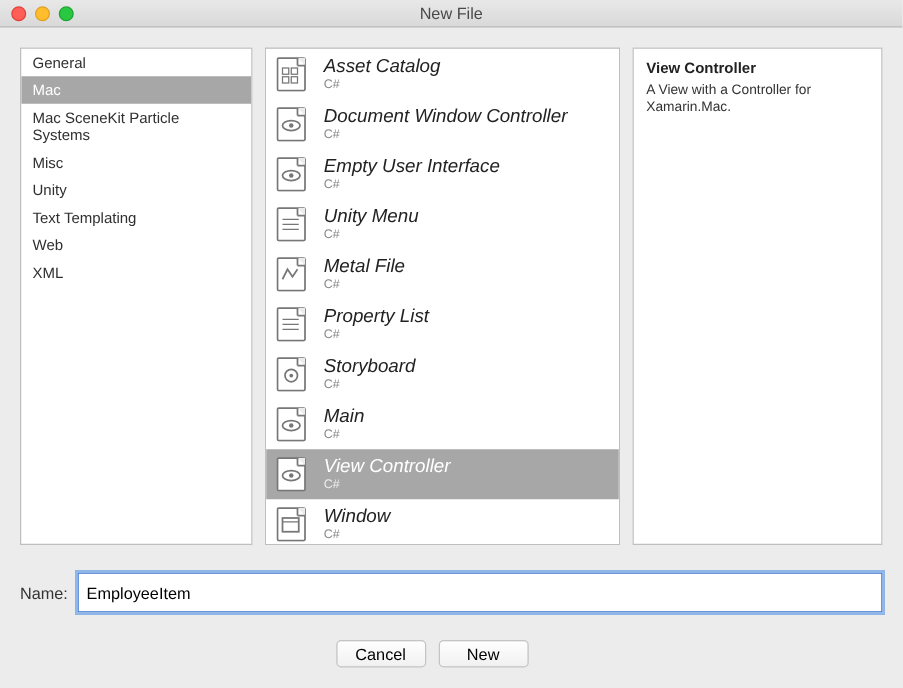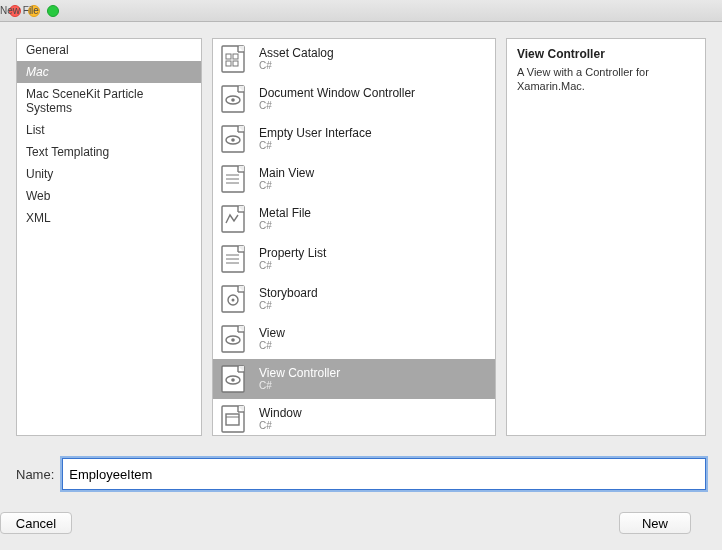--- a/index.html
+++ b/index.html
@@ -4,48 +4,48 @@
 <style>
 * { box-sizing: border-box; margin: 0; padding: 0; font-family: -apple-system, "Helvetica Neue", Arial, sans-serif; }
 body { width: 722px; height: 550px; background: #ececec; overflow: hidden; }
 
 .titlebar { height: 22px; background: linear-gradient(#e8e8e8,#d9d9d9); border-bottom: 1px solid #b7b7b7; display:flex; align-items:center; position:relative; }
 .traffic { display:flex; gap:7px; margin-left:9px; }
 .dot { width:12px; height:12px; border-radius:50%; }
 .dot.red{ background:#ff5f57;border:0.5px solid #e14038;}
 .dot.yellow{ background:#ffbd2e;border:0.5px solid #e1a11e;}
 .dot.green{ background:#28c940;border:0.5px solid #1ba531;}
-.title { position:absolute; width:100%; text-align:left; font-size:10px; color:#4a4a4a; pointer-events:none;}
+.title { position:absolute; width:100%; text-align:center; font-size:13px; color:#4a4a4a; pointer-events:none;}
 
 .content { padding: 16px 16px 4px 16px; display:flex; gap:10px; height: 418px;}
 .pane { background:#fff; border:1px solid #bfbfbf; overflow-y:auto; position:relative;}
 .pane.cat{ width:186px;}
 .pane.tpl{ flex:1;}
 .pane.desc{ width:200px; padding:8px 10px;}
 
 .cat-item{ font-size:12px; color:#303030; padding:4px 9px; cursor:default;}
-.cat-item.selected{ background:#a7a7a7; color:#fff;font-style:italic;}
+.cat-item.selected{ background:#a7a7a7; color:#fff;}
 
 .tpl-item{ display:flex; align-items:center; height:40px; border-bottom:0; padding:4px 8px; gap:10px; cursor:default;}
 .tpl-item.selected{ background:#a7a7a7;}
 .tpl-item.selected .tpl-name{color:#fff;}
 .tpl-item.selected .tpl-sub{color:#eee;}
 .tpl-icon{ width:28px; height:28px; flex-shrink:0;}
 .tpl-text{ display:flex; flex-direction:column; line-height:1.1;}
-.tpl-name{ font-size:12px; color:#222;}
+.tpl-name{ font-size:15px; color:#222;font-style:italic;}
 .tpl-sub{ font-size:10px; color:#888;}
 
 .desc-title{ font-size:12px; font-weight:bold; color:#222; margin-bottom:4px;}
 .desc-body{ font-size:11px; color:#333; line-height:1.3;}
 
 .name-row{ display:flex; align-items:center; gap:8px; margin:18px 16px 0 16px;}
 .name-label{ font-size:13px; color:#333;text-align:center;}
 .name-input{ flex:1; height:32px; border:1px solid #3874cf; outline:2px solid #8fb6e8; padding:0 6px; font-size:13px; background:#fff;}
 
-.footer{ display:flex; justify-content:space-between; gap:10px; padding:22px 31px 16px 0;}
+.footer{ display:flex; justify-content:center; gap:10px; padding:22px 31px 16px 0;}
 .btn{ min-width:72px; height:22px; font-size:13px; background:linear-gradient(#fefefe,#f1f1f1); border:1px solid #c4c4c4; border-radius:4px; cursor:default;}
 
 
 .pane::-webkit-scrollbar{width:10px;}
 .pane::-webkit-scrollbar-thumb{background:#c0c0c0;border-radius:5px;}
 </style>
 </head>
 <body>
 
 <div class="titlebar">
@@ -55,23 +55,23 @@
     <div class="dot green"></div>
   </div>
   <div class="title">New File</div>
 </div>
 
 <div class="content">
   <div class="pane cat" id="cat-pane">
       <div class="cat-item">General</div>
       <div class="cat-item selected">Mac</div>
       <div class="cat-item">Mac SceneKit Particle Systems</div>
-      <div class="cat-item">List</div>
+      <div class="cat-item">Misc</div>
+      <div class="cat-item">Unity</div>
       <div class="cat-item">Text Templating</div>
-      <div class="cat-item">Unity</div>
       <div class="cat-item">Web</div>
       <div class="cat-item">XML</div>
     </div>
   <div class="pane tpl" id="tpl-pane">
       <div class="tpl-item">
         <div class="tpl-icon"><svg width="24" height="28" viewBox="0 0 24 28">
             <rect x="1" y="1" width="22" height="26" rx="1" fill="#fff" stroke="#777" stroke-width="1.4"></rect>
             <polygon points="17,1 23,1 23,7" fill="#ececec"></polygon>
             <line x1="17" y1="1" x2="17" y2="7" stroke="#777" stroke-width="1.4"></line>
             <line x1="17" y1="7" x2="23" y2="7" stroke="#777" stroke-width="1.4"></line>
@@ -117,21 +117,21 @@
         <div class="tpl-icon"><svg width="24" height="28" viewBox="0 0 24 28">
             <rect x="1" y="1" width="22" height="26" rx="1" fill="#fff" stroke="#777" stroke-width="1.4"></rect>
             <polygon points="17,1 23,1 23,7" fill="#ececec"></polygon>
             <line x1="17" y1="1" x2="17" y2="7" stroke="#777" stroke-width="1.4"></line>
             <line x1="17" y1="7" x2="23" y2="7" stroke="#777" stroke-width="1.4"></line>
             <line x1="5" y1="10" x2="18" y2="10" stroke="#777"></line>
             <line x1="5" y1="14" x2="18" y2="14" stroke="#777"></line>
             <line x1="5" y1="18" x2="18" y2="18" stroke="#777"></line>
           </svg></div>
         <div class="tpl-text">
-          <span class="tpl-name">Main View</span>
+          <span class="tpl-name">Unity Menu</span>
           <span class="tpl-sub">C#</span>
         </div>
       </div>
       <div class="tpl-item">
         <div class="tpl-icon"><svg width="24" height="28" viewBox="0 0 24 28">
             <rect x="1" y="1" width="22" height="26" rx="1" fill="#fff" stroke="#777" stroke-width="1.4"></rect>
             <polygon points="17,1 23,1 23,7" fill="#ececec"></polygon>
             <line x1="17" y1="1" x2="17" y2="7" stroke="#777" stroke-width="1.4"></line>
             <line x1="17" y1="7" x2="23" y2="7" stroke="#777" stroke-width="1.4"></line>
             <polyline points="5,18 9,10 13,16 17,10" fill="none" stroke="#777" stroke-width="1.4"></polyline>
@@ -173,21 +173,21 @@
       <div class="tpl-item">
         <div class="tpl-icon"><svg width="24" height="28" viewBox="0 0 24 28">
             <rect x="1" y="1" width="22" height="26" rx="1" fill="#fff" stroke="#777" stroke-width="1.4"></rect>
             <polygon points="17,1 23,1 23,7" fill="#ececec"></polygon>
             <line x1="17" y1="1" x2="17" y2="7" stroke="#777" stroke-width="1.4"></line>
             <line x1="17" y1="7" x2="23" y2="7" stroke="#777" stroke-width="1.4"></line>
             <ellipse cx="12" cy="15" rx="7" ry="4" fill="none" stroke="#777" stroke-width="1.4"></ellipse>
             <circle cx="12" cy="15" r="1.8" fill="#777"></circle>
           </svg></div>
         <div class="tpl-text">
-          <span class="tpl-name">View</span>
+          <span class="tpl-name">Main</span>
           <span class="tpl-sub">C#</span>
         </div>
       </div>
       <div class="tpl-item selected">
         <div class="tpl-icon"><svg width="24" height="28" viewBox="0 0 24 28">
             <rect x="1" y="1" width="22" height="26" rx="1" fill="#fff" stroke="#777" stroke-width="1.4"></rect>
             <polygon points="17,1 23,1 23,7" fill="#ececec"></polygon>
             <line x1="17" y1="1" x2="17" y2="7" stroke="#777" stroke-width="1.4"></line>
             <line x1="17" y1="7" x2="23" y2="7" stroke="#777" stroke-width="1.4"></line>
             <ellipse cx="12" cy="15" rx="7" ry="4" fill="none" stroke="#777" stroke-width="1.4"></ellipse>

